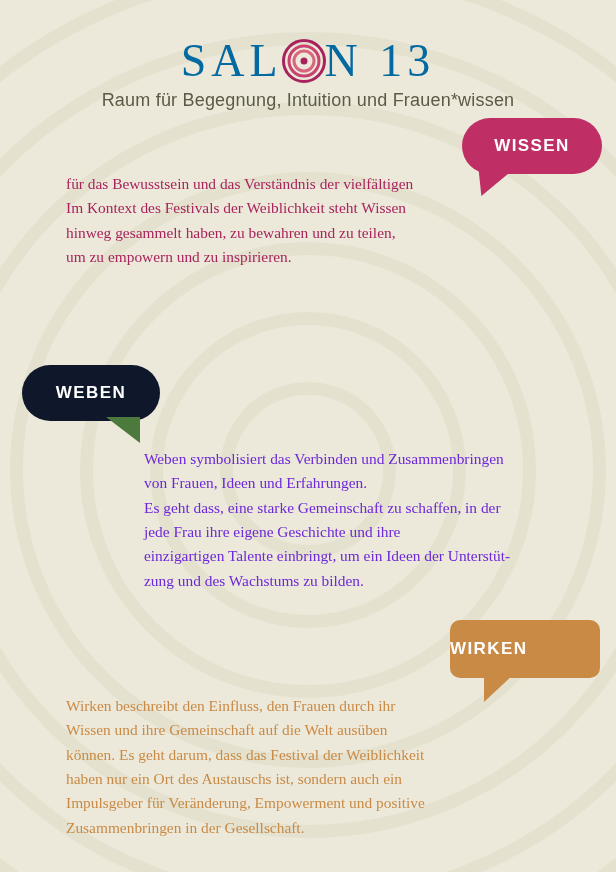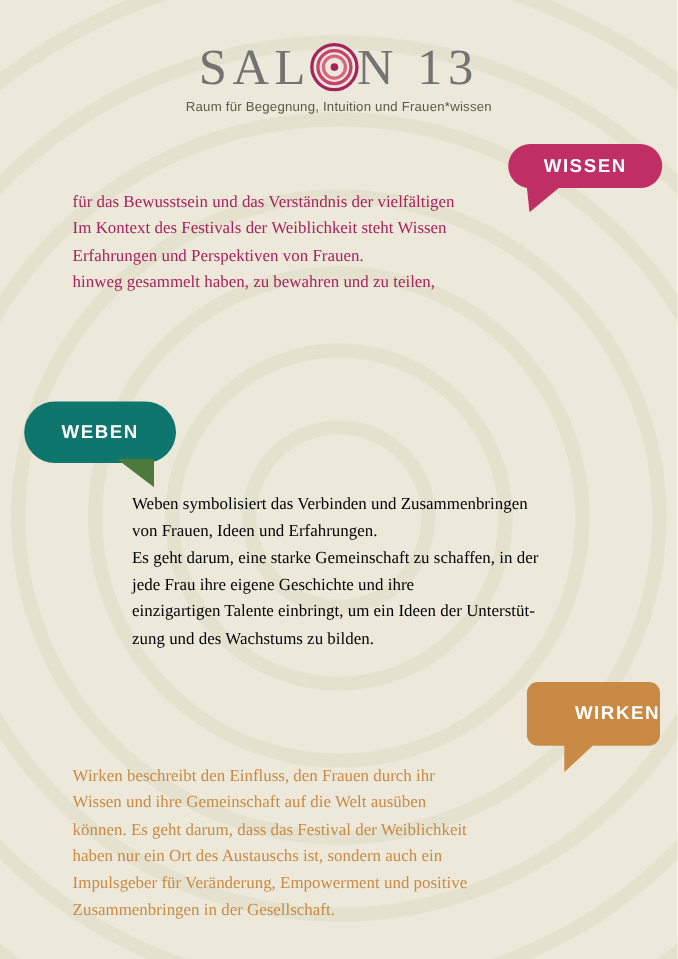--- a/index.html
+++ b/index.html
@@ -50,21 +50,21 @@
     text-align: center;
     z-index: 5;
   }
   .logo-word {
     display: inline-flex;
     align-items: center;
     justify-content: center;
     font-family: "Liberation Serif", serif;
     font-size: 46px;
     letter-spacing: 5px;
-    color: #737373;
+    color: #0369a1;
     line-height: 1;
   }
   .logo-word .part { display: inline-block; }
   .logo-spiral {
     display: inline-block;
     position: relative;
     width: 40px;
     height: 40px;
     margin: 0 1px;
     vertical-align: middle;
@@ -77,21 +77,21 @@
     transform: translate(-50%, -50%);
     display: block;
   }
   .logo-spiral i.c1 { width: 38px; height: 38px; border: 3px solid #a7235d; }
   .logo-spiral i.c2 { width: 27px; height: 27px; border: 3px solid #c9426f; }
   .logo-spiral i.c3 { width: 17px; height: 17px; border: 3px solid #d8667f; }
   .logo-spiral i.c4 { width: 7px;  height: 7px;  background: #a7235d; }
   .logo-sub {
     margin-top: 6px;
     font-family: "Liberation Sans", sans-serif;
-    font-size: 12px;
+    font-size: 18px;
     color: #5c5a44;
     letter-spacing: 0.2px;
   }
 
   
   .bubble {
     position: absolute;
     z-index: 6;
     font-family: "Liberation Sans", sans-serif;
     font-weight: bold;
@@ -102,60 +102,60 @@
     align-items: center;
     border-radius: 26px;
   }
   .bubble .tail {
     position: absolute;
     width: 0; height: 0;
   }
 
   .bubble-wissen {
     right: 14px;
-    top: 131px;
+    top: 118px;
     width: 140px;
-    height: 40px;
+    height: 56px;
     background: #bf2f65;
     justify-content: center;
     border-radius: 28px;
   }
   .bubble-wissen .tail {
     left: 18px;
     bottom: -22px;
     border-top: 26px solid #bf2f65;
     border-right: 34px solid transparent;
     border-left: 0 solid transparent;
     transform: skewX(6deg);
   }
 
   .bubble-weben {
     left: 22px;
     top: 365px;
     width: 138px;
     height: 56px;
-    background: #0f766e;
+    background: #0f172a;
     justify-content: center;
     border-radius: 28px;
     text-align: right;
   }
   .bubble-weben .tail {
     right: 20px;
     bottom: -22px;
     border-top: 26px solid #4c7a3c;
     border-left: 34px solid transparent;
   }
 
   .bubble-wirken {
     right: 16px;
     top: 620px;
-    width: 121px;
+    width: 150px;
     height: 58px;
     background: #c98a45;
-    justify-content: flex-end;
+    justify-content: flex-start;
     border-radius: 10px;
   }
   .bubble-wirken .tail {
     left: 34px;
     bottom: -24px;
     border-top: 28px solid #c98a45;
     border-right: 30px solid transparent;
   }
 
   
@@ -168,24 +168,24 @@
   }
   .para p { margin: 0; }
 
   .para-wissen {
     left: 66px;
     top: 172px;
     width: 420px;
     color: #a8235c;
   }
   .para-weben {
-    left: 120px;
+    left: 144px;
     top: 447px;
     width: 432px;
-    color: #000000;
+    color: #6d28d9;
   }
   .para-wirken {
     left: 66px;
     top: 694px;
     width: 432px;
     color: #c98a45;
   }
 </style>
 </head>
 <body>
@@ -216,32 +216,32 @@
     <div class="logo-sub">Raum für Begegnung, Intuition und Frauen*wissen</div>
   </div>
 
   <div class="bubble bubble-wissen">
     <span>WISSEN</span>
     <span class="tail"></span>
   </div>
   <div class="para para-wissen">
     <p>für das Bewusstsein und das Verständnis der vielfältigen</p>
     <p>Im Kontext des Festivals der Weiblichkeit steht Wissen</p>
-    <p>Erfahrungen und Perspektiven von Frauen.</p>
     <p>hinweg gesammelt haben, zu bewahren und zu teilen,</p>
+    <p>um zu empowern und zu inspirieren.</p>
   </div>
 
   <div class="bubble bubble-weben">
     <span>WEBEN</span>
     <span class="tail"></span>
   </div>
   <div class="para para-weben">
     <p>Weben symbolisiert das Verbinden und Zusammenbringen</p>
     <p>von Frauen, Ideen und Erfahrungen.</p>
-    <p>Es geht darum, eine starke Gemeinschaft zu schaffen, in der</p>
+    <p>Es geht dass, eine starke Gemeinschaft zu schaffen, in der</p>
     <p>jede Frau ihre eigene Geschichte und ihre</p>
     <p>einzigartigen Talente einbringt, um ein Ideen der Unterstüt-</p>
     <p>zung und des Wachstums zu bilden.</p>
   </div>
 
   <div class="bubble bubble-wirken">
     <span>WIRKEN</span>
     <span class="tail"></span>
   </div>
   <div class="para para-wirken">

